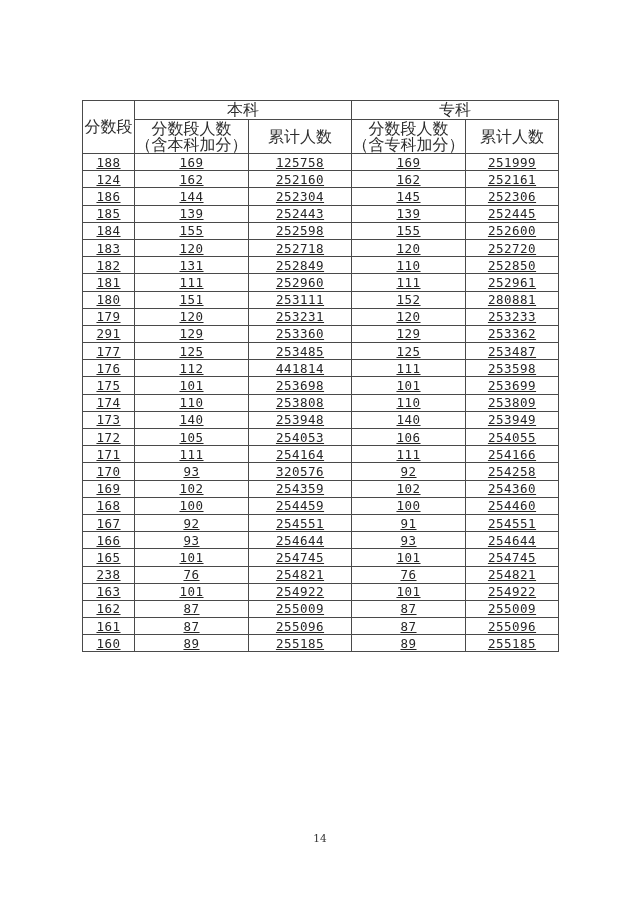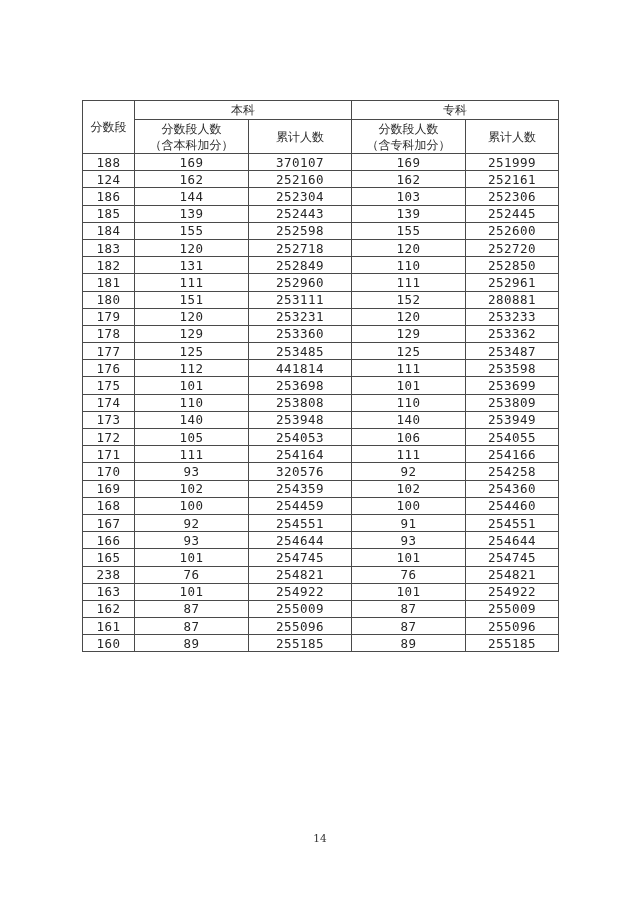--- a/index.html
+++ b/index.html
@@ -29,27 +29,27 @@
     border: 1px solid #4a4a4a;
     padding: 0;
     text-align: center;
     vertical-align: middle;
     overflow: hidden;
     white-space: nowrap;
   }
   table.score-table th {
     font-weight: normal;
     font-family: "DejaVu Serif", serif;
-    font-size: 12px;
+    font-size: 16px;
     line-height: 16px;
     color: #2e2e2e;
   }
   tr.header-groups { height: 19px; }
   tr.header-cols { height: 34px; }
-  tbody tr { height: 17.2px; }
+  tbody tr { height: 17.2px; text-decoration: underline; }
   tbody td {
     font-family: "DejaVu Sans Mono", monospace;
     font-size: 12.5px;
     letter-spacing: 0.5px;
     color: #262626;
   }
   .page-number {
     position: absolute;
     left: 0;
     top: 832px;
@@ -89,38 +89,38 @@
           <div>分数段人数</div>
           <div>（含专科加分）</div>
         </th>
         <th>累计人数</th>
       </tr>
     </thead>
     <tbody id="table-body">
   <tr>
     <td>188</td>
     <td>169</td>
-    <td>370107</td>
+    <td>125758</td>
     <td>169</td>
     <td>251999</td>
   </tr>
 
   <tr>
     <td>124</td>
     <td>162</td>
     <td>252160</td>
     <td>162</td>
     <td>252161</td>
   </tr>
 
   <tr>
     <td>186</td>
     <td>144</td>
     <td>252304</td>
-    <td>103</td>
+    <td>145</td>
     <td>252306</td>
   </tr>
 
   <tr>
     <td>185</td>
     <td>139</td>
     <td>252443</td>
     <td>139</td>
     <td>252445</td>
   </tr>
@@ -167,21 +167,21 @@
 
   <tr>
     <td>179</td>
     <td>120</td>
     <td>253231</td>
     <td>120</td>
     <td>253233</td>
   </tr>
 
   <tr>
-    <td>178</td>
+    <td>291</td>
     <td>129</td>
     <td>253360</td>
     <td>129</td>
     <td>253362</td>
   </tr>
 
   <tr>
     <td>177</td>
     <td>125</td>
     <td>253485</td>

